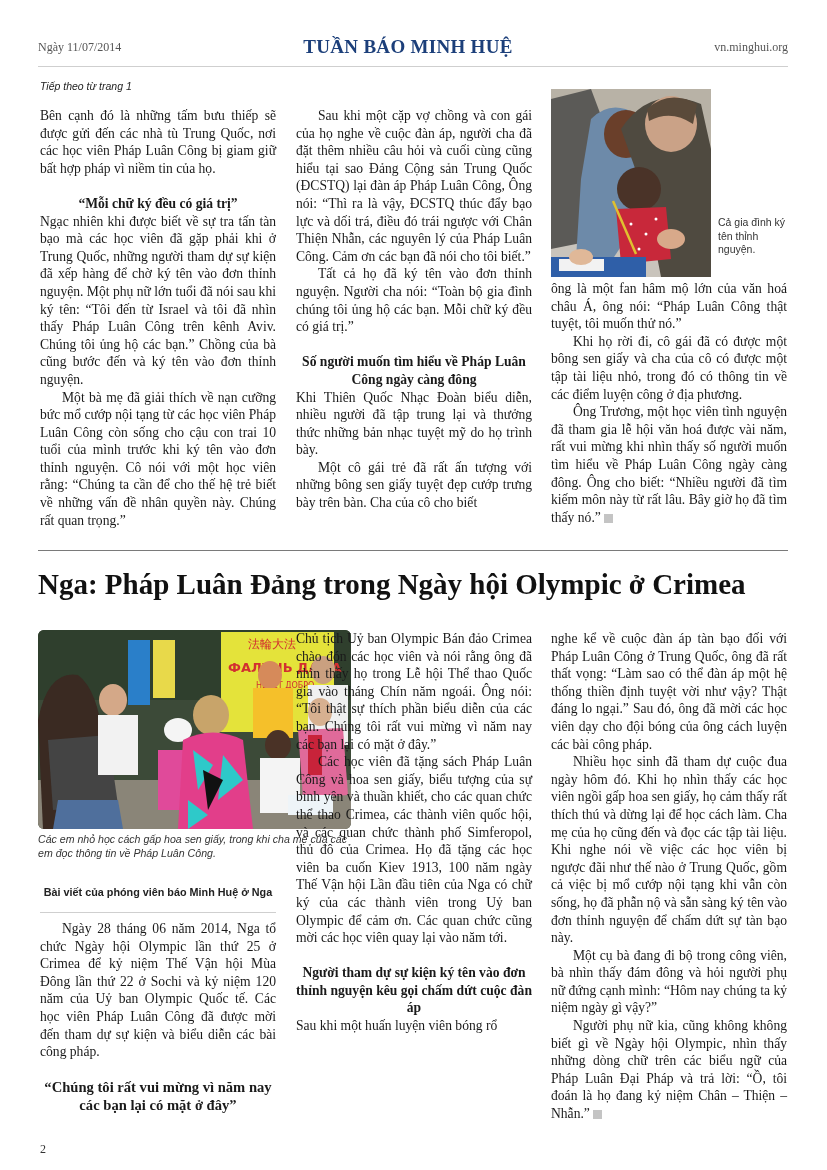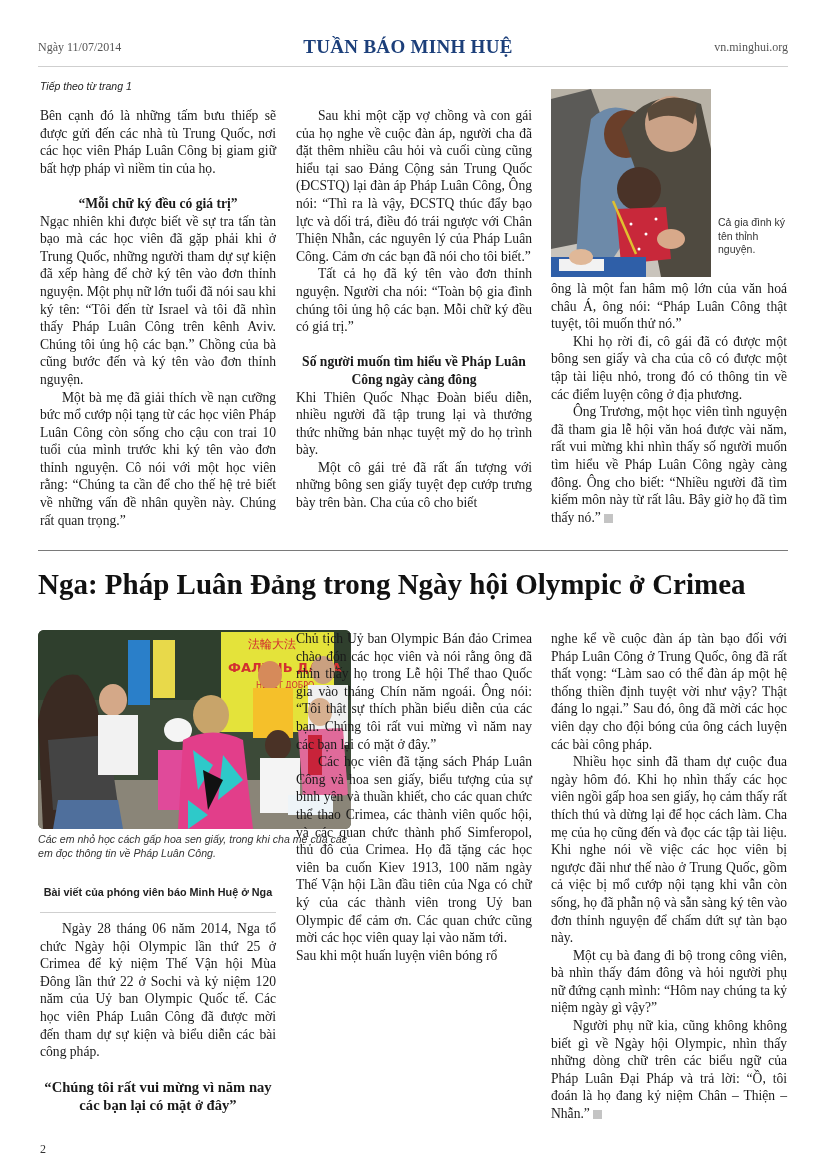--- a/index.html
+++ b/index.html
@@ -153,20 +153,21 @@
   <p>Ngày 28 tháng 06 năm 2014, Nga tổ chức Ngày hội Olympic lần thứ 25 ở Crimea để kỷ niệm Thế Vận hội Mùa Đông lần thứ 22 ở Sochi và kỷ niệm 120 năm của Uỷ ban Olympic Quốc tế. Các học viên Pháp Luân Công đã được mời đến tham dự sự kiện và biểu diễn các bài công pháp.</p>
   <h3 class="quote">“Chúng tôi rất vui mừng vì năm nay các bạn lại có mặt ở đây”</h3>
 </div>
 
 <div class="col col5">
   <div class="wrap-area">
       <div style="float: left; width: 0px; height: 0px;"></div>
     <p class="noindent narrow" style="padding-left: 0px;">Chủ tịch Uỷ ban Olympic Bán đảo Crimea chào đón các học viên và nói rằng ông đã nhìn thấy họ trong Lễ hội Thể thao Quốc gia vào tháng Chín năm ngoái. Ông nói: “Tôi thật sự thích phần biểu diễn của các bạn. Chúng tôi rất vui mừng vì năm nay các bạn lại có mặt ở đây.”</p>
     <p style="padding-left: 0px; text-indent: 22px;">Các học viên đã tặng sách Pháp Luân Công và hoa sen giấy, biểu tượng của sự bình yên và thuần khiết, cho các quan chức thể thao Crimea, các thành viên quốc hội, và các quan chức thành phố Simferopol, thủ đô của Crimea. Họ đã tặng các học viên ba cuốn Kiev 1913, 100 năm ngày Thế Vận hội Lần đầu tiên của Nga có chữ ký của các thành viên trong Uỷ ban Olympic để cảm ơn. Các quan chức cũng mời các học viên quay lại vào năm tới.</p>
   </div>
+  <h3>Người tham dự sự kiện ký tên vào đơn thỉnh nguyện kêu gọi chấm dứt cuộc đàn áp</h3>
   <p class="noindent">Sau khi một huấn luyện viên bóng rổ</p>
 </div>
 
 <div class="col col6">
   <p class="noindent">nghe kể về cuộc đàn áp tàn bạo đối với Pháp Luân Công ở Trung Quốc, ông đã rất thất vọng: “Làm sao có thể đàn áp một hệ thống thiền định tuyệt vời như vậy? Thật đáng lo ngại.” Sau đó, ông đã mời các học viên dạy cho đội bóng của ông cách luyện các bài công pháp.</p>
   <p>Nhiều học sinh đã tham dự cuộc đua ngày hôm đó. Khi họ nhìn thấy các học viên ngồi gấp hoa sen giấy, họ cảm thấy rất thích thú và dừng lại để học cách làm. Cha mẹ của họ cũng đến và đọc các tập tài liệu. Khi nghe nói về việc các học viên bị ngược đãi như thế nào ở Trung Quốc, gồm cả việc bị mổ cướp nội tạng khi vẫn còn sống, họ đã phẫn nộ và sẵn sàng ký tên vào đơn thỉnh nguyện để chấm dứt sự tàn bạo này.</p>
   <p>Một cụ bà đang đi bộ trong công viên, bà nhìn thấy đám đông và hỏi người phụ nữ đứng cạnh mình: “Hôm nay chúng ta kỷ niệm ngày gì vậy?”</p>
   <p><span>Người phụ nữ kia, cũng không không biết gì về Ngày hội Olympic, nhìn thấy những dòng chữ trên các biểu ngữ của Pháp Luân Đại Pháp và trả lời: “Ồ, tôi đoán là họ đang kỷ niệm Chân – Thiện – Nhẫn.”</span><span class="end-mark"></span></p>
 </div>
 

